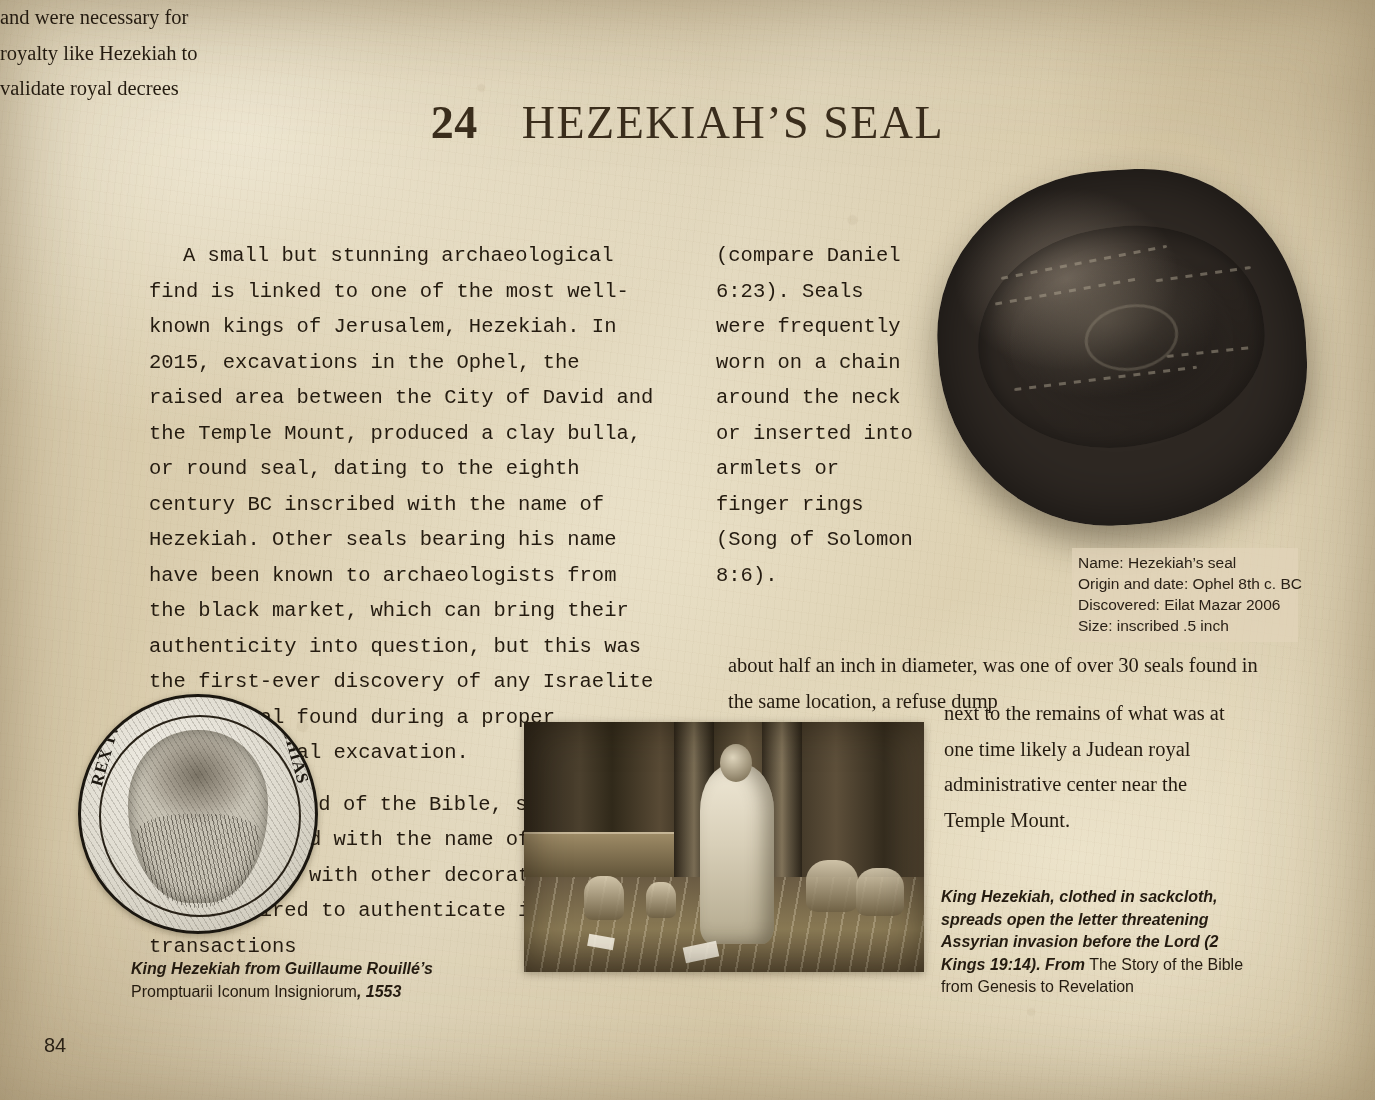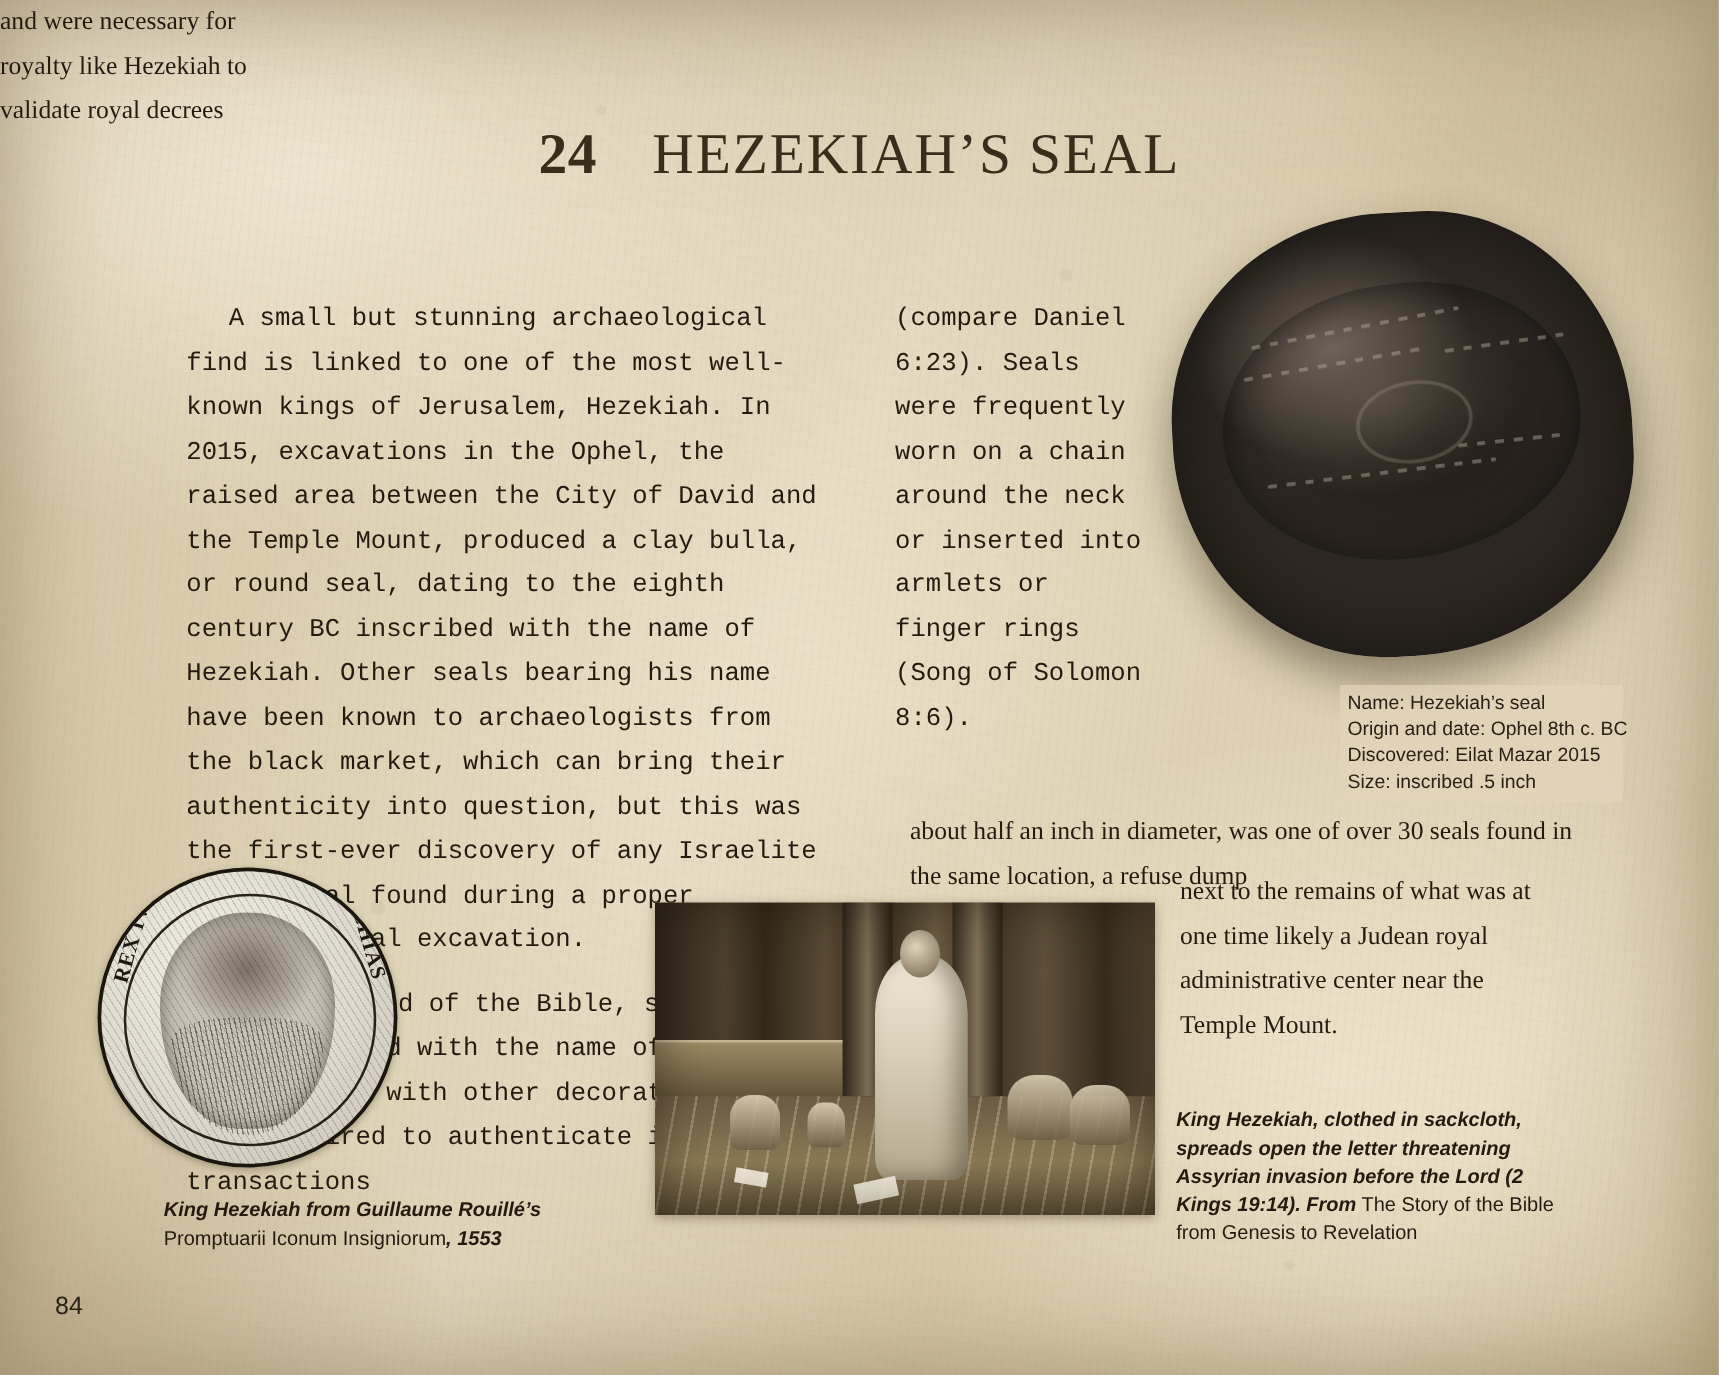--- a/index.html
+++ b/index.html
@@ -449,21 +449,21 @@
           <div class="glyph-row g4"></div>
           <div class="glyph-row g5"></div>
           <div class="bulla-sun"></div>
         </div>
       </div>
     </div>
 
     <div class="caption-box">
       <div>Name: Hezekiah’s seal</div>
       <div>Origin and date: Ophel 8th c. BC</div>
-      <div>Discovered: Eilat Mazar 2015</div>
+      <div>Discovered: Eilat Mazar 2006</div>
       <div>Size: inscribed .5 inch</div>
     </div>
 
     <div class="coin">
       <div class="coin-disc">
         <div class="coin-ring"></div>
         <div class="coin-face"></div>
         <div class="coin-beard"></div>
         <div class="coin-hatch"></div>
         <div class="coin-text">

